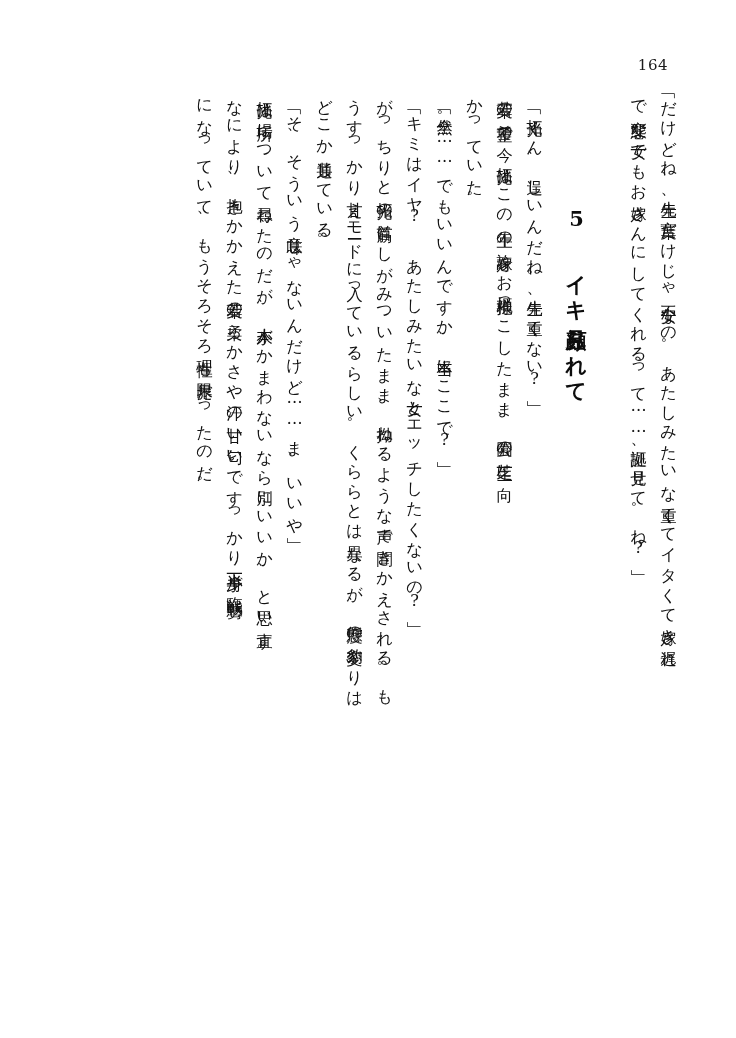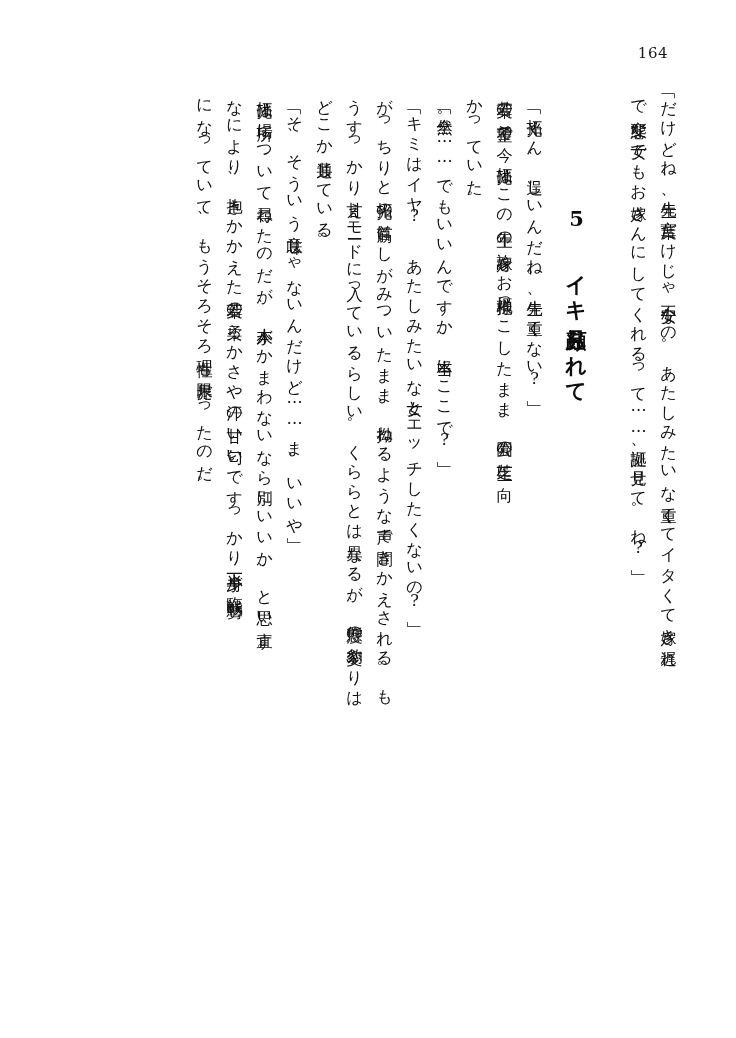--- a/index.html
+++ b/index.html
@@ -18,21 +18,21 @@
 
   .page {
     position: absolute;
     inset: 0;
     background: #ffffff;
   }
 
   
   .page-number {
     position: absolute;
-    top: 44px;
+    top: 56px;
     right: 68px;
     font-size: 15px;
     letter-spacing: 0.5px;
     font-family: "DejaVu Serif", "Liberation Serif", serif;
     color: #1a1a1a;
   }
 
   
   .body-text {
     position: absolute;

